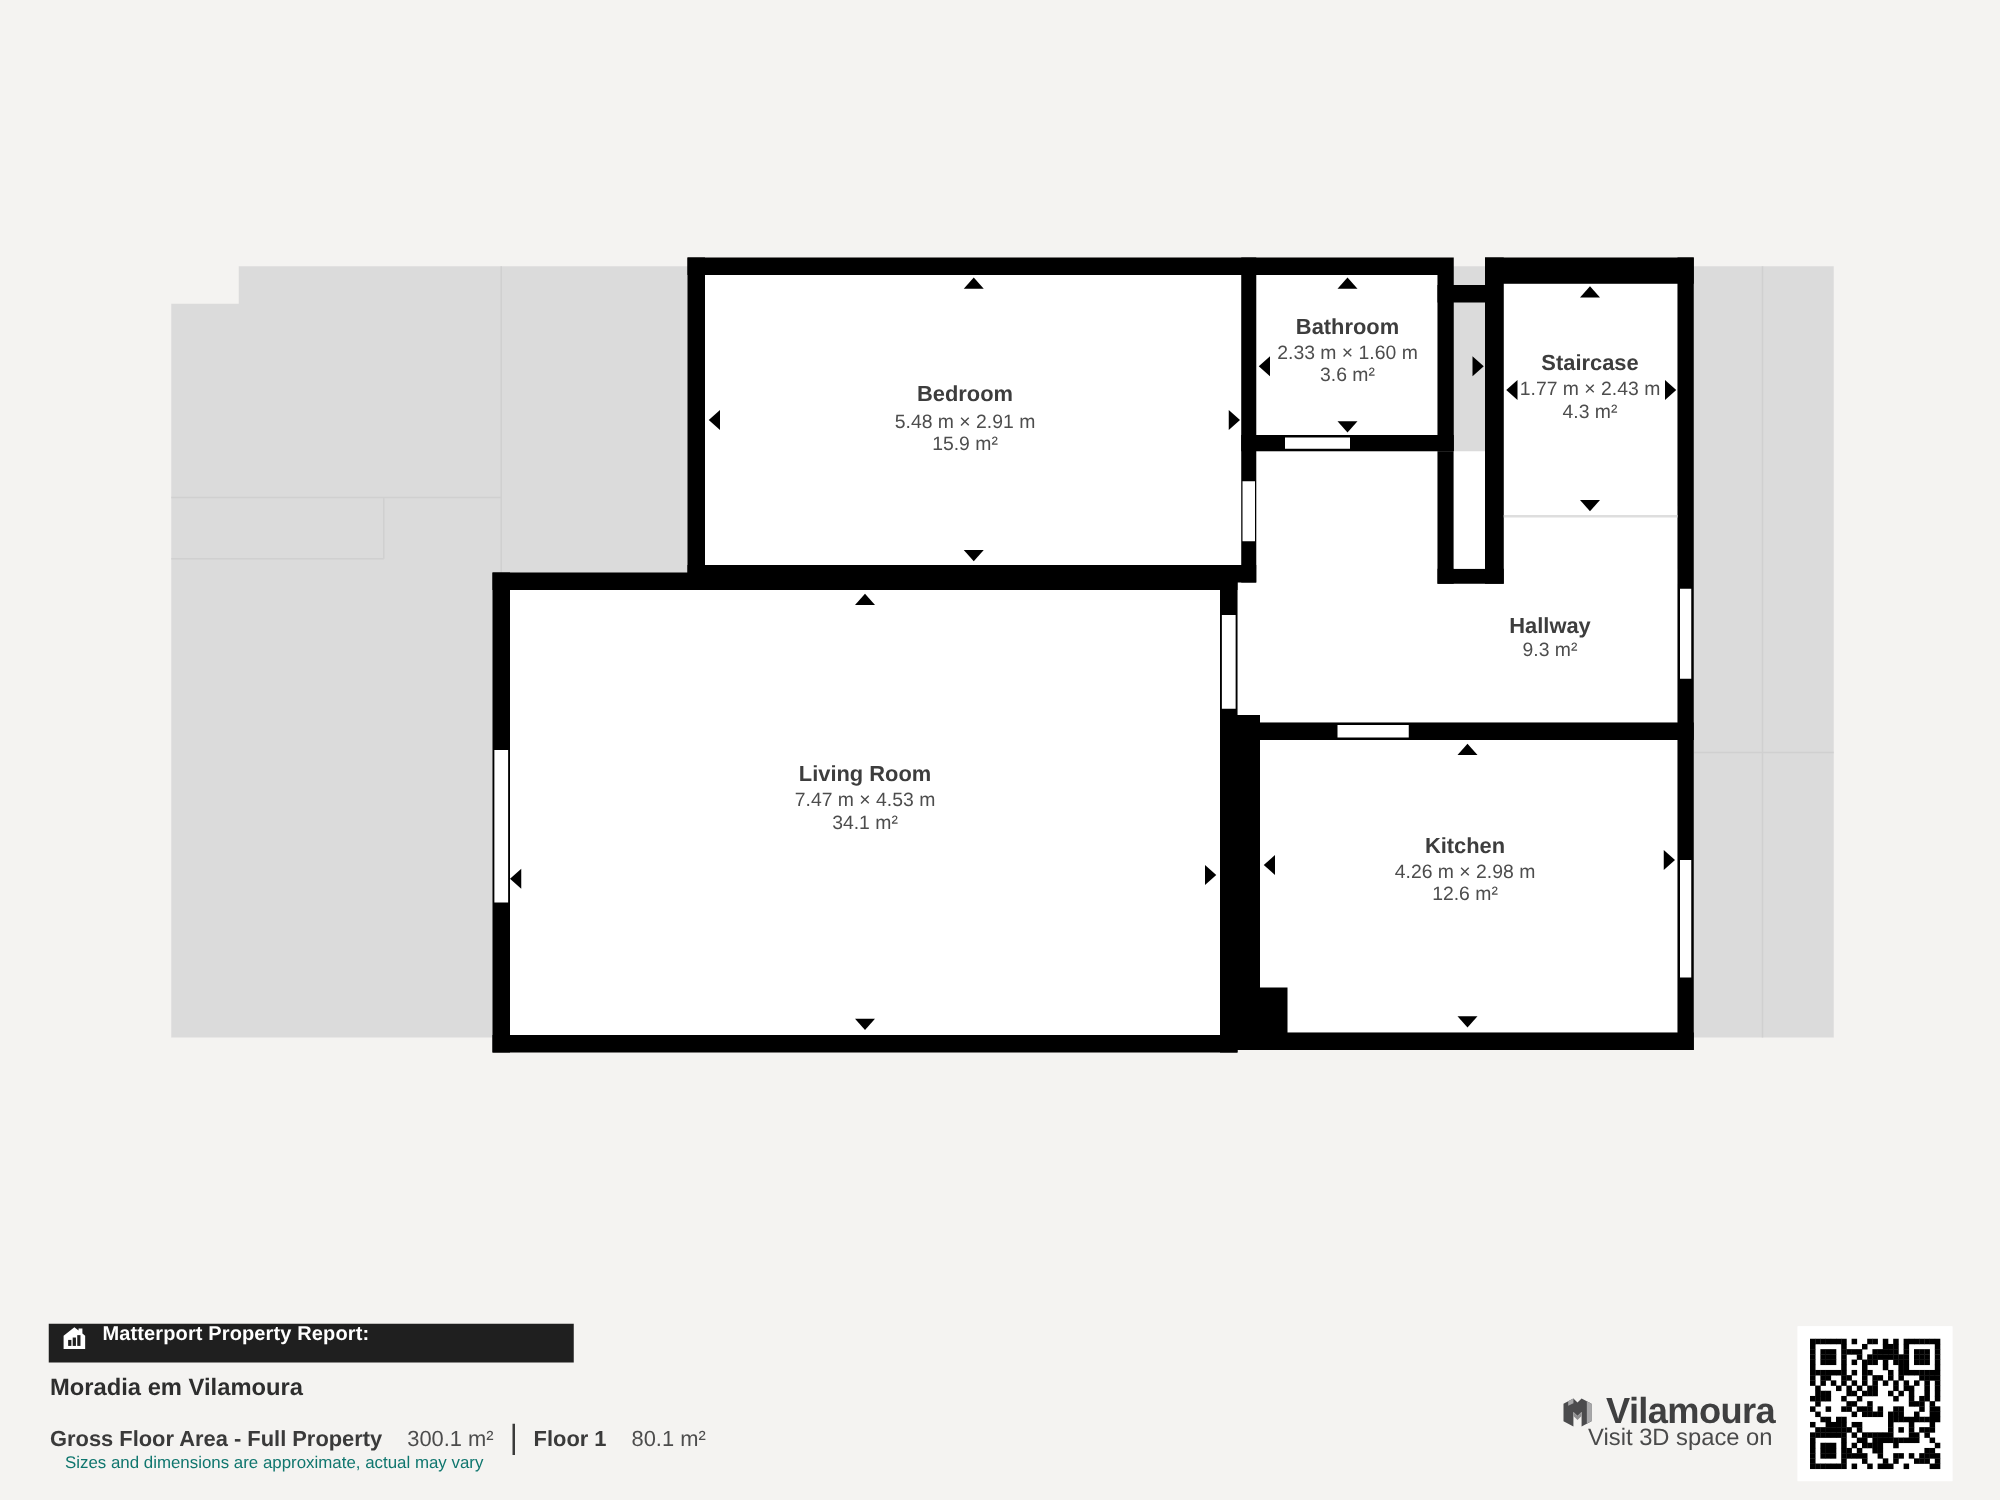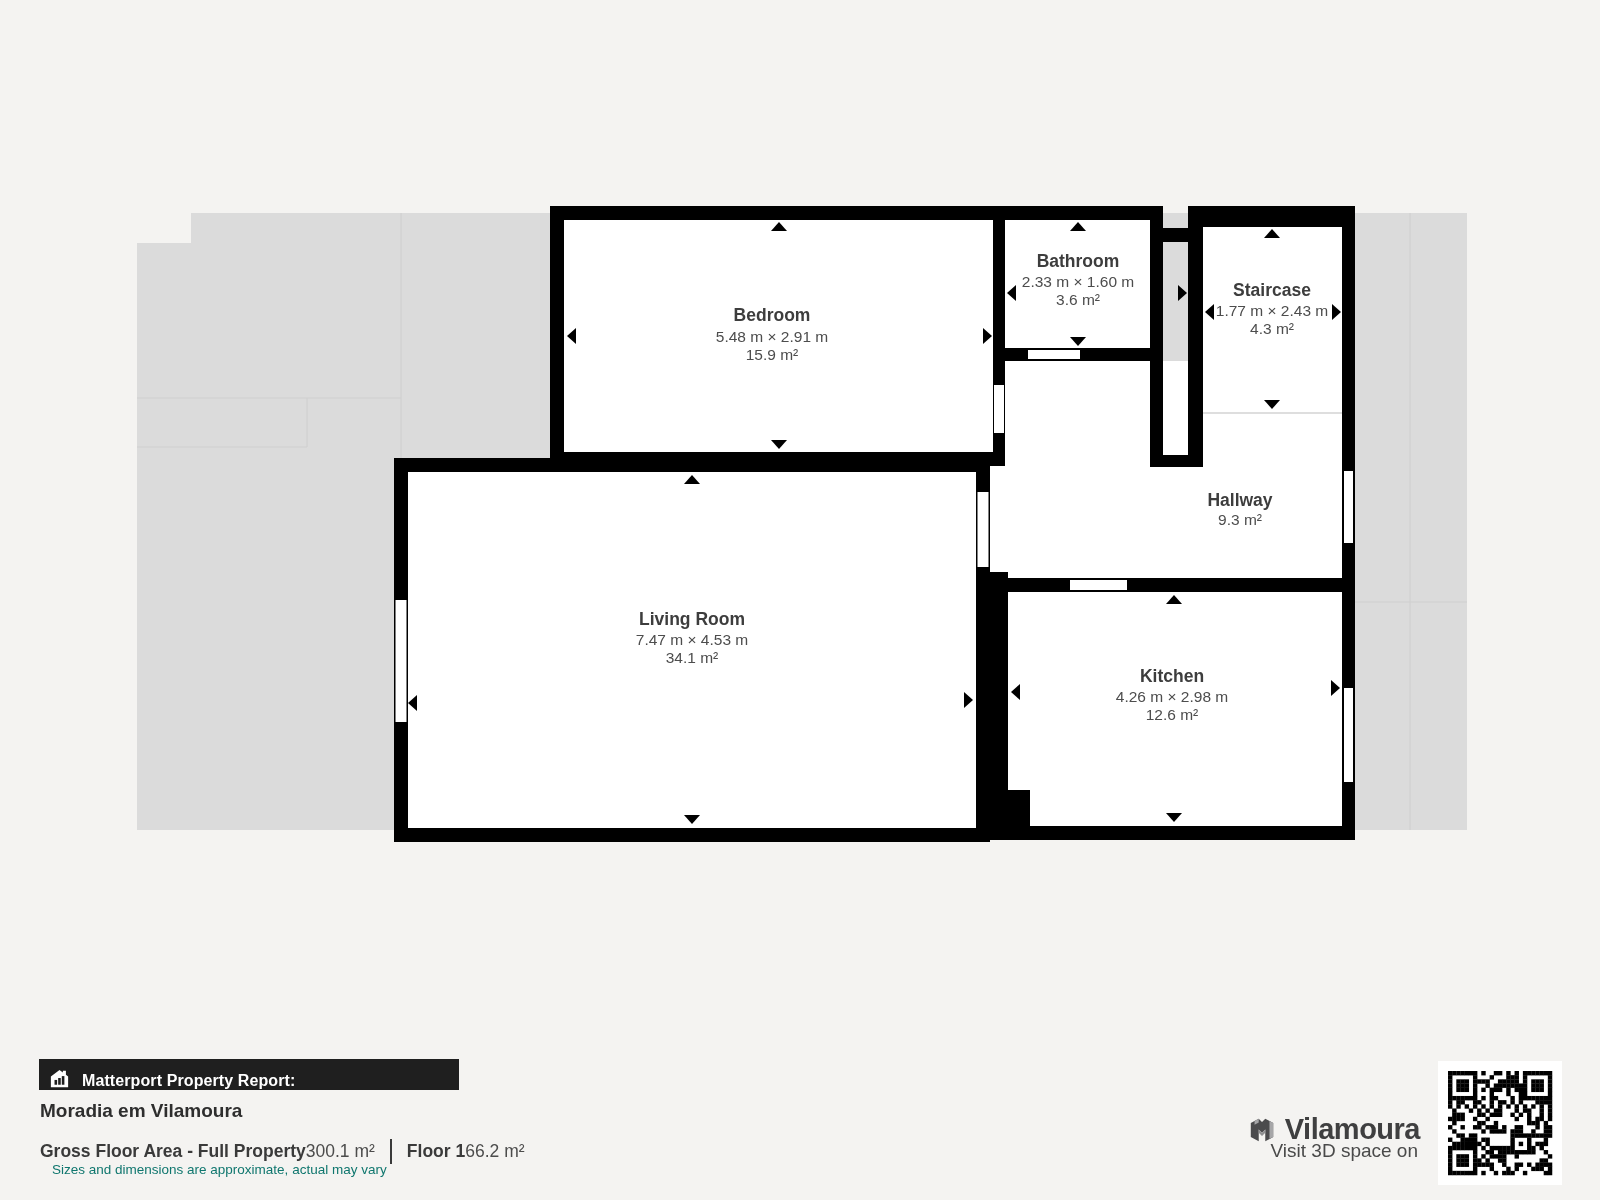--- a/index.html
+++ b/index.html
@@ -3,28 +3,28 @@
 <meta charset="utf-8">
 <style>
   html,body{margin:0;padding:0;background:#f4f3f1;}
   .page{position:relative;width:1600px;height:1200px;background:#f4f3f1;
         font-family:"Liberation Sans",sans-serif;overflow:hidden;}
   .plan-svg{position:absolute;left:0;top:0;}
   .room-name{font:700 17.5px "Liberation Sans",sans-serif;fill:#3d3d3d;}
   .room-sub{font:400 15.5px "Liberation Sans",sans-serif;fill:#4d4d4d;}
   
   .badge-bar{position:absolute;left:39px;top:1059px;width:420px;height:31px;
-             background:#1f1f1f;display:flex;align-items:flex-end;gap:11px;
+             background:#1f1f1f;display:flex;align-items:flex-start;gap:11px;
              padding-left:9px;box-sizing:border-box;}
   .badge-bar .label{color:#ffffff;font-size:16px;font-weight:700;letter-spacing:.1px;}
   .property-name{position:absolute;left:40px;top:1100px;font-size:19px;font-weight:700;color:#2e2e2e;}
   .area-line{position:absolute;left:40px;top:1139px;display:flex;align-items:center;
              font-size:17.5px;color:#4c4c4c;}
   .area-line .b{font-weight:700;color:#3a3a3a;}
-  .area-line .v{margin-left:0;}
+  .area-line .v{margin-left:20px;}
   .area-line .divider{display:inline-block;width:2px;height:25px;background:#3a3a3a;
              margin:0 15px;}
   .disclaimer{position:absolute;left:52px;top:1162px;font-size:13.5px;color:#0f766e;}
   .visit-line{position:absolute;right:182px;top:1140px;font-size:19px;color:#4a4a4a;}
   .brand-row{position:absolute;right:180px;top:1113px;display:flex;align-items:center;gap:9px;}
   .brand-row .wordmark{font-size:29px;font-weight:700;color:#3f3f40;letter-spacing:-.5px;}
   .qr-tile{position:absolute;left:1438px;top:1061px;width:124px;height:124px;background:#ffffff;}
 </style>
 </head>
 <body>
@@ -161,21 +161,21 @@
     <span class="label">Matterport Property Report:</span>
   </div>
 
   <div class="property-name">Moradia em Vilamoura</div>
 
   <div class="area-line">
     <span class="b">Gross Floor Area - Full Property</span>
     <span class="v">300.1 m²</span>
     <span class="divider"></span>
     <span class="b">Floor 1</span>
-    <span class="v">66.2 m²</span>
+    <span class="v">80.1 m²</span>
   </div>
 
   <div class="disclaimer">Sizes and dimensions are approximate, actual may vary</div>
 
   <div class="visit-line">Visit 3D space on</div>
 
   <div class="brand-row">
     <span style="display:flex;">
       <svg width="28" height="28" viewBox="0 0 60 60">
         <path fill="#4b4b4d" d="M6,15 23,6 30,13 37,6 54,15 54,45 37,54 37,29 30,36 23,29 23,54 6,45Z"></path>

